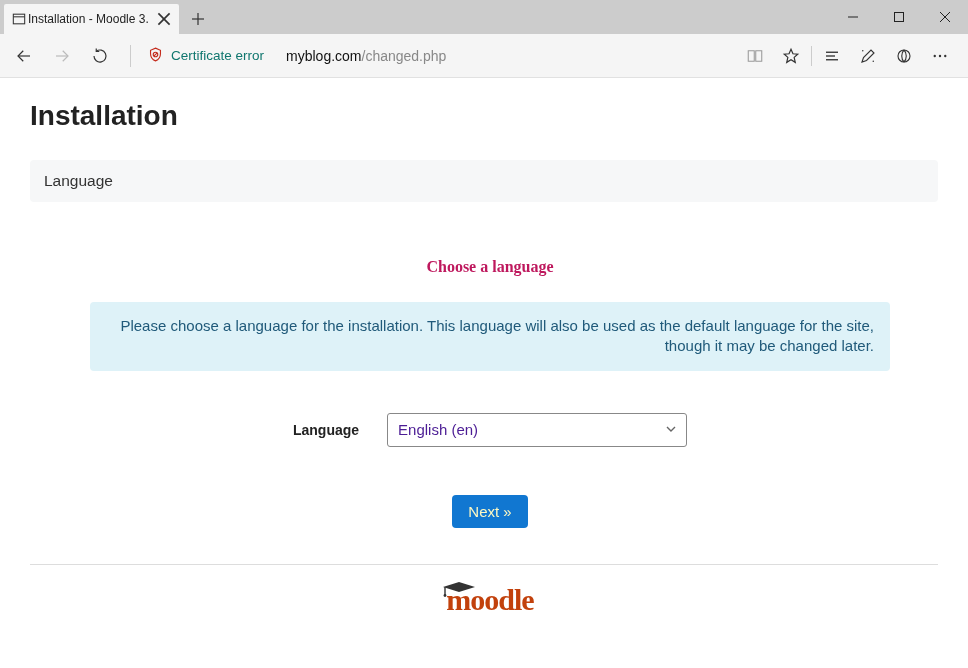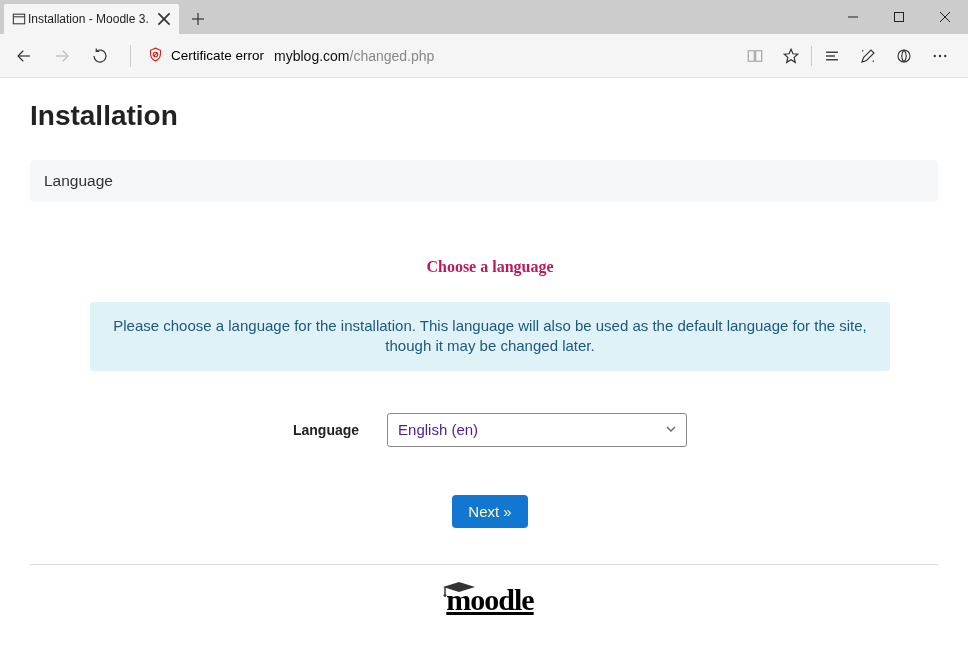--- a/index.html
+++ b/index.html
@@ -89,28 +89,28 @@
   .nav-btn {
     width: 28px; height: 28px;
     display: flex; align-items: center; justify-content: center;
     color: #333;
   }
   .nav-btn.forward { color: #bbb; }
   .nav-btn svg { width: 18px; height: 18px; }
   .addr-divider { width: 1px; height: 22px; background: #ccc; margin: 0 6px; }
   .cert-area {
     display: flex; align-items: center; gap: 7px;
-    color: #000000; font-size: 13.5px;
+    color: #0f766e; font-size: 13.5px;
   }
   .cert-area svg { width: 17px; height: 17px; }
   .url-area {
     flex: 1;
     font-size: 14px;
     color: #444;
-    margin-left: 0;
+    margin-left: 12px;
     display: flex;
     align-items: center;
   }
   .url-host { color: #111; }
   .url-path { color: #888; }
   .right-icons { display: flex; align-items: center; gap: 0; }
   .right-icon {
     width: 36px; height: 32px;
     display: flex; align-items: center; justify-content: center;
     color: #333;
@@ -148,21 +148,21 @@
     font-family: Liberation Serif, serif;
   }
   .info-box {
     margin: 26px auto 0 auto;
     max-width: 800px;
     background: #def2f8;
     color: #205a7a;
     border-radius: 4px;
     padding: 14px 16px;
     font-size: 15px;
-    text-align: center;
+    text-align: right;
     line-height: 1.35;
   }
   .form-row {
     display: flex;
     justify-content: center;
     align-items: center;
     gap: 28px;
     margin-top: 42px;
   }
   .form-label {
@@ -210,25 +210,24 @@
     border-top: 1px solid #ddd;
   }
   .logo-wrap {
     text-align: center;
     margin-top: 18px;
   }
   .moodle-logo {
     font-family: Georgia, "Times New Roman", serif;
     font-size: 30px;
     font-weight: 700;
-    color: #000000;
+    color: #c2410c;
     letter-spacing: -1px;
     position: relative;
     display: inline-block;
-    text-decoration: underline;
   }
   .moodle-hat {
     position: absolute;
     left: -4px;
     top: -2px;
     width: 34px;
     height: 16px;
   }
 </style>
 </head>

